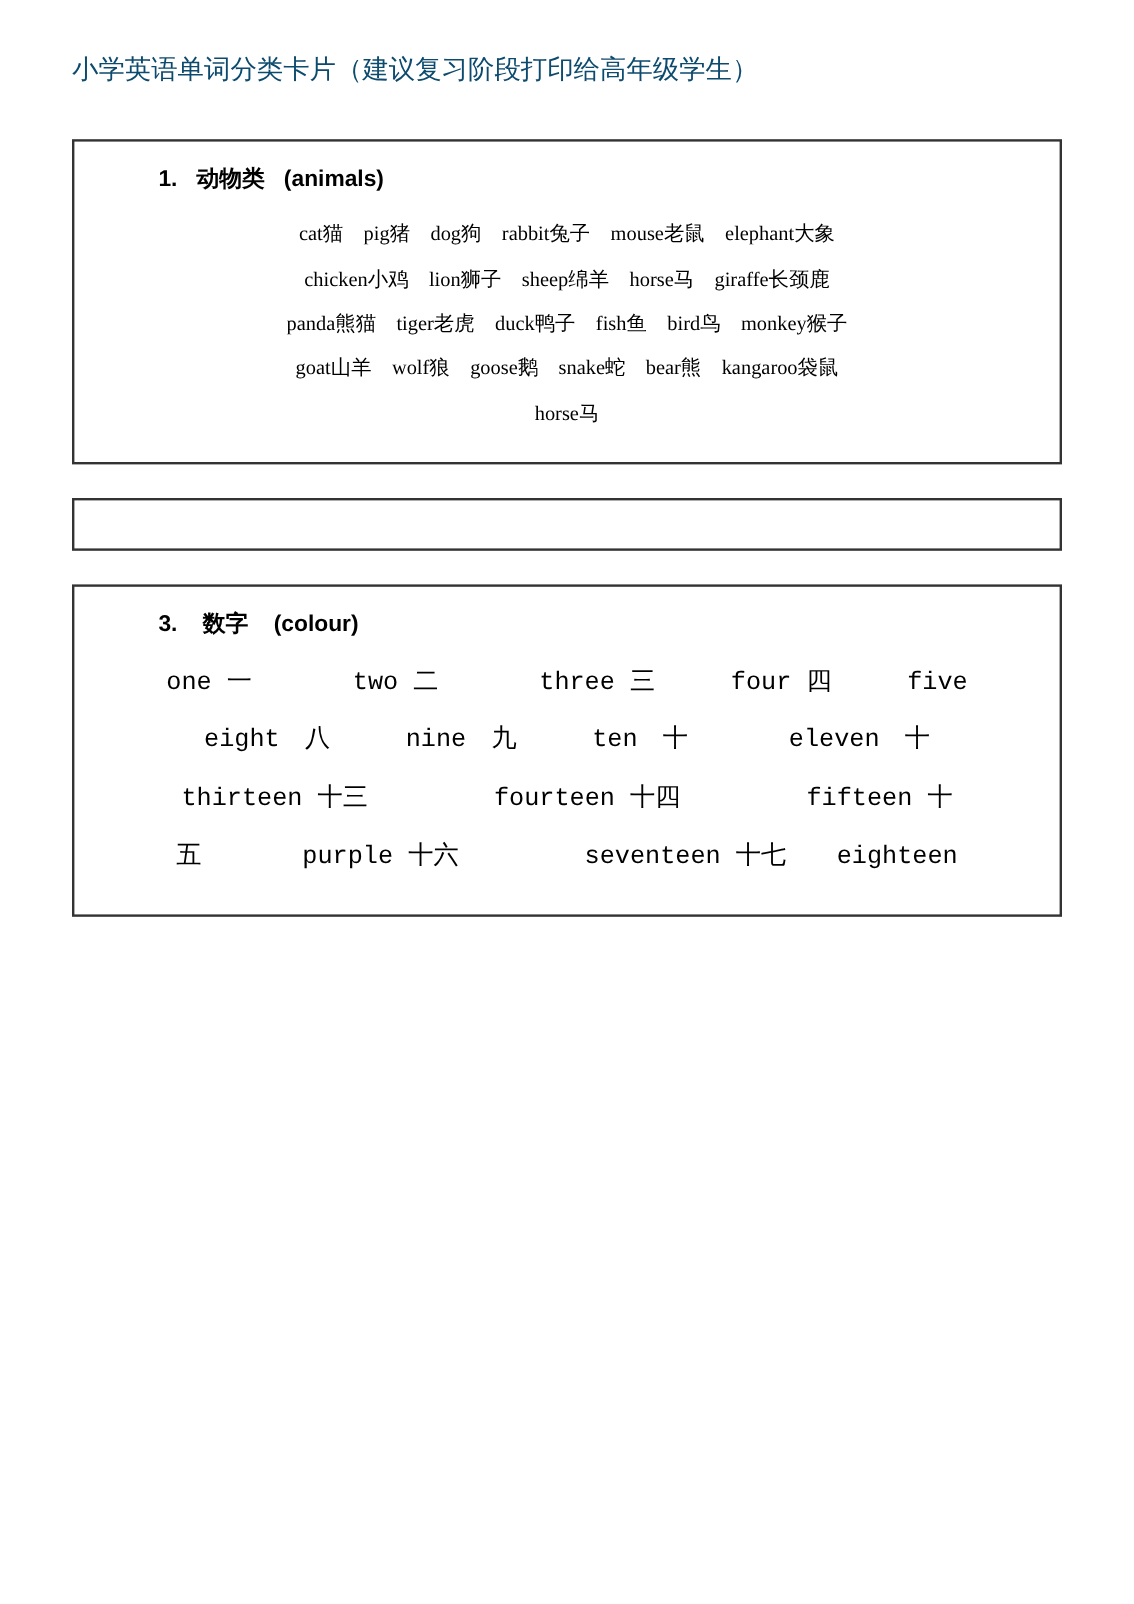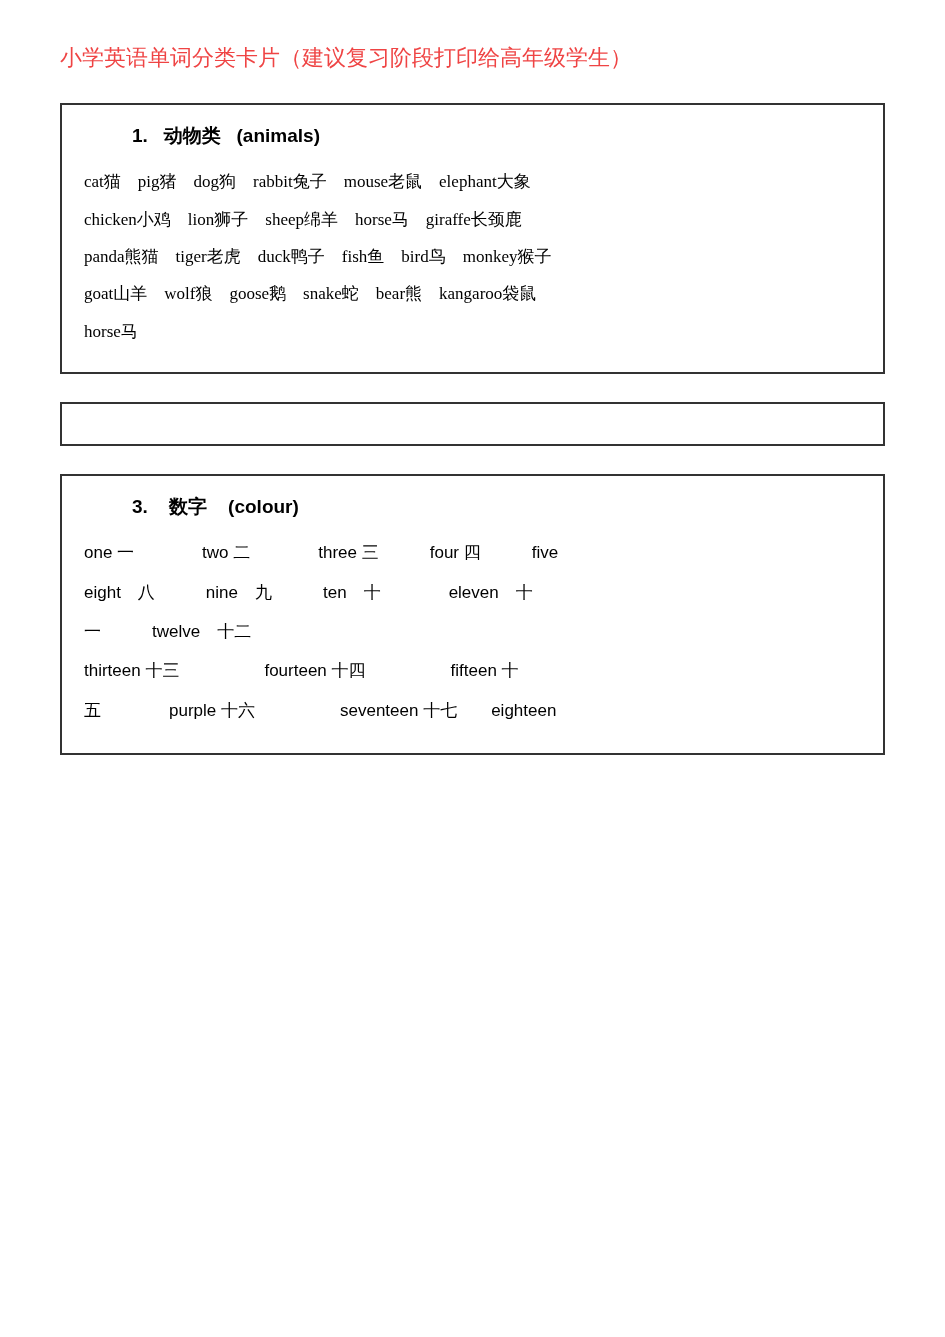--- a/index.html
+++ b/index.html
@@ -12,22 +12,22 @@
       font-family: "SimSun", "宋体", serif;
       font-size: 16px;
       color: #000;
       padding: 40px 60px;
       width: 945px;
       min-height: 1337px;
     }
     .page-title {
       font-size: 22px;
       font-weight: normal;
-      color: #ef4444;
-      margin-bottom: 28px;
+      color: #0c4a6e;
+      margin-bottom: 41px;
       line-height: 1.6;
     }
     .card {
       border: 2px solid #333;
       margin-bottom: 28px;
       padding: 18px 22px 22px 22px;
     }
     .card-header {
       font-size: 19px;
       font-weight: bold;
@@ -35,39 +35,40 @@
       font-family: "SimHei", "黑体", sans-serif;
       margin-left: 48px;
     }
     .card-header .num {
       font-weight: bold;
     }
     .card-body {
       font-size: 17px;
       line-height: 2.0;
       font-family: "SimSun", "宋体", serif;
+      text-align: center;
     }
     
     .animals-line {
       font-size: 17px;
       line-height: 2.2;
       font-family: "SimSun", "宋体", serif;
     }
     
     .colour-line {
       font-size: 17px;
       line-height: 2.4;
       font-family: "SimSun", "宋体", serif;
       margin-bottom: 2px;
     }
     
     .numbers-line {
-      font-size: 17px;
+      font-size: 21px;
       line-height: 2.2;
-      font-family: Liberation Sans, sans-serif;
+      font-family: Liberation Mono, monospace;
       margin-bottom: 2px;
     }
   </style>
 </head>
 <body>
 
 <div class="page-title">小学英语单词分类卡片（建议复习阶段打印给高年级学生）</div>
 
 <div class="card">
   <div class="card-header">
@@ -93,17 +94,16 @@
   <div class="card-header">
     <span>3.</span>
     &nbsp;&nbsp;
     <span>数字</span>
     &nbsp;&nbsp;
     <span>(colour)</span>
   </div>
   <div class="card-body">
     <div class="numbers-line">one 一　　　　two 二　　　　three 三　　　four 四　　　five</div>
     <div class="numbers-line">eight　八　　　nine　九　　　ten　十　　　　eleven　十</div>
-    <div class="numbers-line">一　　　twelve　十二</div>
     <div class="numbers-line">thirteen 十三　　　　　fourteen 十四　　　　　fifteen 十</div>
     <div class="numbers-line">五　　　　purple 十六　　　　　seventeen 十七　　eighteen</div>
   </div>
 </div>
 
 </body></html>

